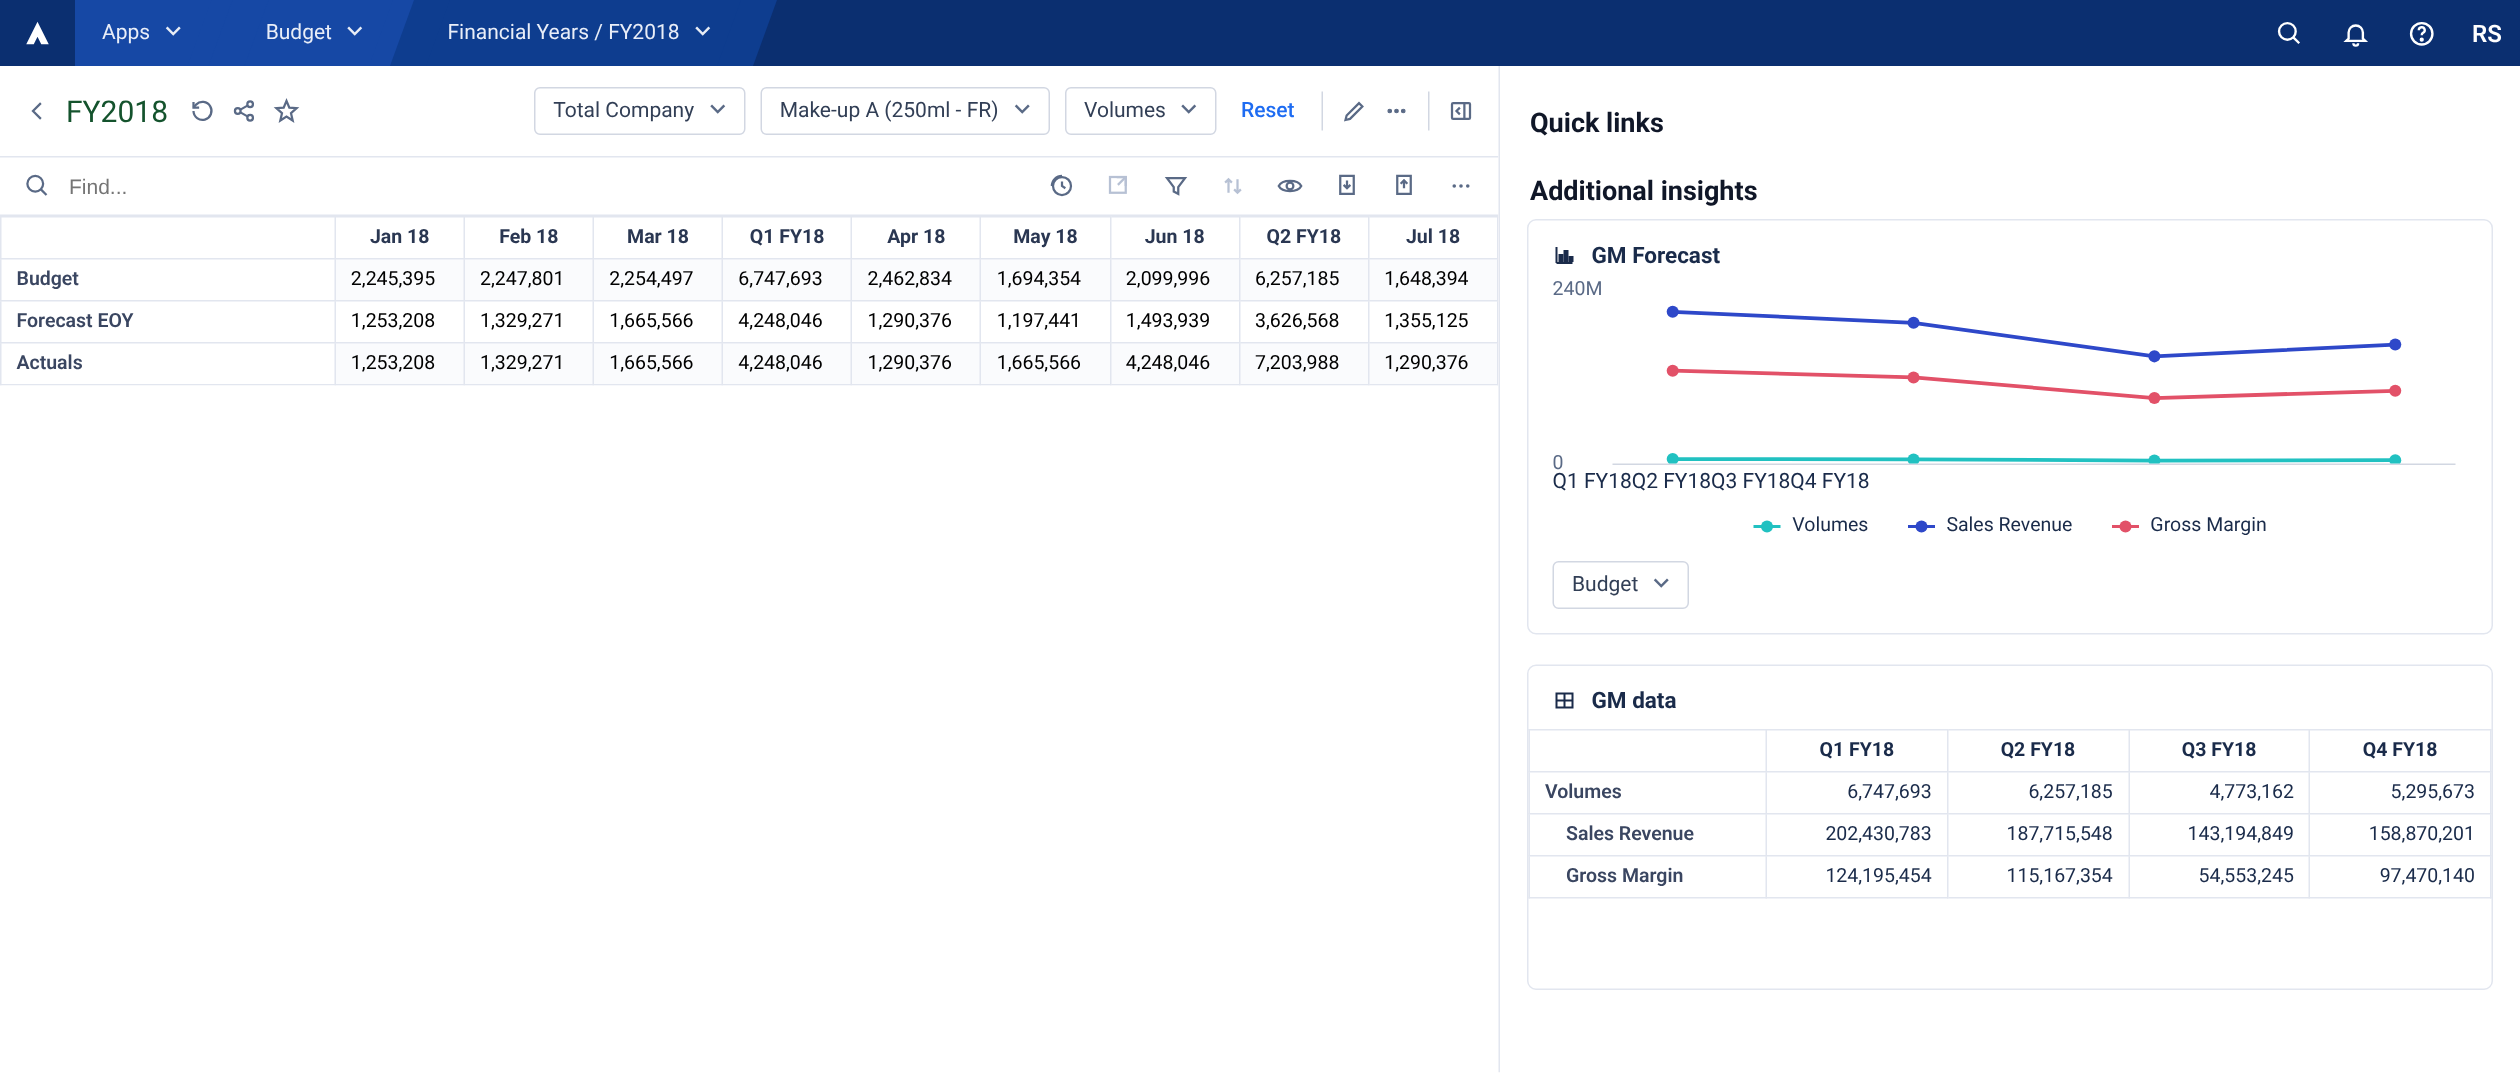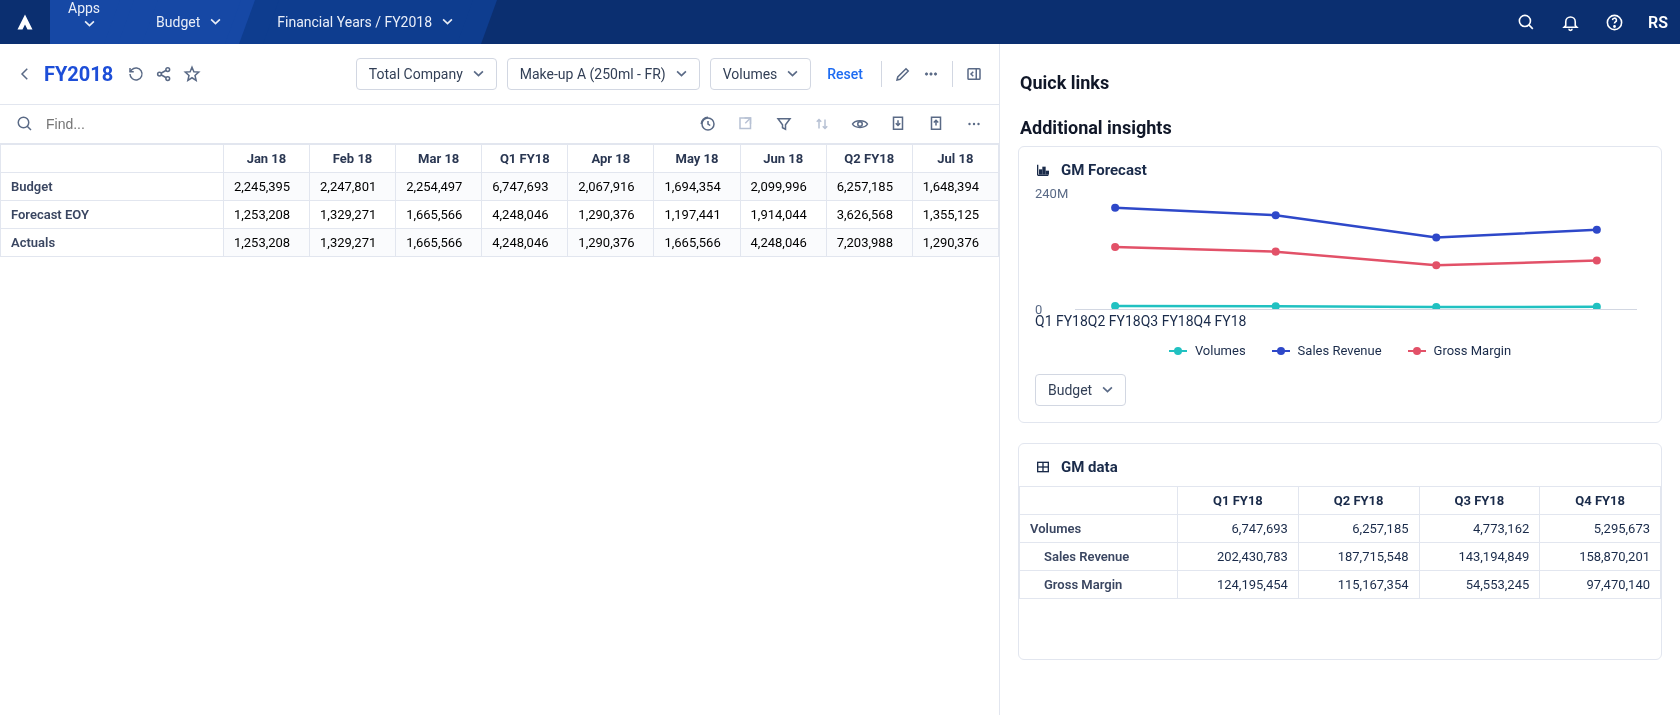--- a/index.html
+++ b/index.html
@@ -21,41 +21,41 @@
   html, body { margin:0; padding:0; font-family: -apple-system, "Segoe UI", Roboto, sans-serif; font-size:14px; color:var(--text); }
   body { width:1680px; height:715px; background:#fff; display:flex; flex-direction:column; overflow:hidden; }
 
   
   .topnav { height:44px; background: var(--blue-dark); display:flex; align-items:stretch; color:#fff; position:relative; }
   .topnav .logo { width:50px; display:flex; align-items:center; justify-content:center; }
   .topnav .logo svg { width:20px; height:20px; }
   .tabitem { display:flex; align-items:center; padding:0 24px 0 18px; font-size:14px; cursor:pointer; position:relative; color:#e9eef8; }
   .tabitem.skew { background:var(--blue-mid); }
   .tabitem.skew::after { content:""; position:absolute; right:-12px; top:0; width:24px; height:100%; background:var(--blue-mid); transform:skewX(-20deg); }
-  .tabitem.apps { background:var(--blue-mid);flex-direction:column; }
+  .tabitem.apps { background:var(--blue-mid); }
   .tabitem.budget { background:var(--blue-mid); margin-left:14px; position:relative; }
   .tabitem.budget::before { content:""; position:absolute; left:-12px; top:0; width:24px; height:100%; background:var(--blue-mid); transform:skewX(-20deg); }
   .tabitem.active { background:var(--blue-tab); margin-left:14px; position:relative; }
   .tabitem.active::before { content:""; position:absolute; left:-12px; top:0; width:24px; height:100%; background:var(--blue-tab); transform:skewX(-20deg); }
   .tabitem.active::after { content:""; position:absolute; right:-12px; top:0; width:24px; height:100%; background:var(--blue-tab); transform:skewX(-20deg); }
   .tabitem .chev { margin-left:10px; opacity:.9; }
   .nav-spacer { flex:1; }
   .nav-icon { width:44px; display:flex; align-items:center; justify-content:center; cursor:pointer; }
   .nav-icon svg { width:19px; height:19px; stroke:#fff; }
   .avatar { width:44px; display:flex; align-items:center; justify-content:center; font-size:16px; font-weight:600; color:#fff; }
 
   
   .split { flex:1; display:flex; overflow:hidden; }
   .left { flex:1 1 auto; display:flex; flex-direction:column; border-right:1px solid var(--border); overflow:hidden; }
   .right { width:680px; display:flex; flex-direction:column; overflow-y:auto;margin-top:12px; }
 
   
   .page-header { display:flex; align-items:center; padding:14px 16px; gap:14px; border-bottom:1px solid var(--border); }
   .icon-btn { cursor:pointer; display:inline-flex; align-items:center; justify-content:center; color:#5a6a86; }
-  .page-title { font-size:20px; font-weight:700; color:#1d4ed8; }
+  .page-title { font-size:20px; font-weight:400; color:#14532d; }
   .mini-icon { width:18px; height:18px; cursor:pointer; color:#5a6a86; stroke:#5a6a86; }
   .page-header .lhs { display:flex; align-items:center; gap:10px; }
   .page-header .title-icons { display:flex; gap:10px; margin-left:4px; }
   .page-header .filters { margin-left:auto; display:flex; align-items:center; gap:10px; }
   .dropdown-btn { display:flex; align-items:center; gap:10px; border:1px solid var(--border-dark); border-radius:4px; padding:7px 12px; font-size:14px; color:#323f56; cursor:pointer; background:#fff; }
   .reset-link { color:var(--blue-link); cursor:pointer; padding:0 6px; font-weight:500; }
   .vsep { width:1px; height:26px; background:var(--border-dark); margin:0 2px; }
 
   
   .findbar { display:flex; align-items:center; padding:10px 16px; border-bottom:1px solid var(--border); gap:12px; }
@@ -307,35 +307,35 @@
               <th>Jul 18</th>
             </tr>
           </thead>
         <tbody id="main-body">
             <tr>
               <td class="rowhdr">Budget</td>
               <td>2,245,395</td>
               <td>2,247,801</td>
               <td>2,254,497</td>
               <td>6,747,693</td>
-              <td>2,067,916</td>
+              <td>2,462,834</td>
               <td>1,694,354</td>
               <td>2,099,996</td>
               <td>6,257,185</td>
               <td>1,648,394</td>
             </tr>
             <tr>
               <td class="rowhdr">Forecast EOY</td>
               <td>1,253,208</td>
               <td>1,329,271</td>
               <td>1,665,566</td>
               <td>4,248,046</td>
               <td>1,290,376</td>
               <td>1,197,441</td>
-              <td>1,914,044</td>
+              <td>1,493,939</td>
               <td>3,626,568</td>
               <td>1,355,125</td>
             </tr>
             <tr>
               <td class="rowhdr">Actuals</td>
               <td>1,253,208</td>
               <td>1,329,271</td>
               <td>1,665,566</td>
               <td>4,248,046</td>
               <td>1,290,376</td>

